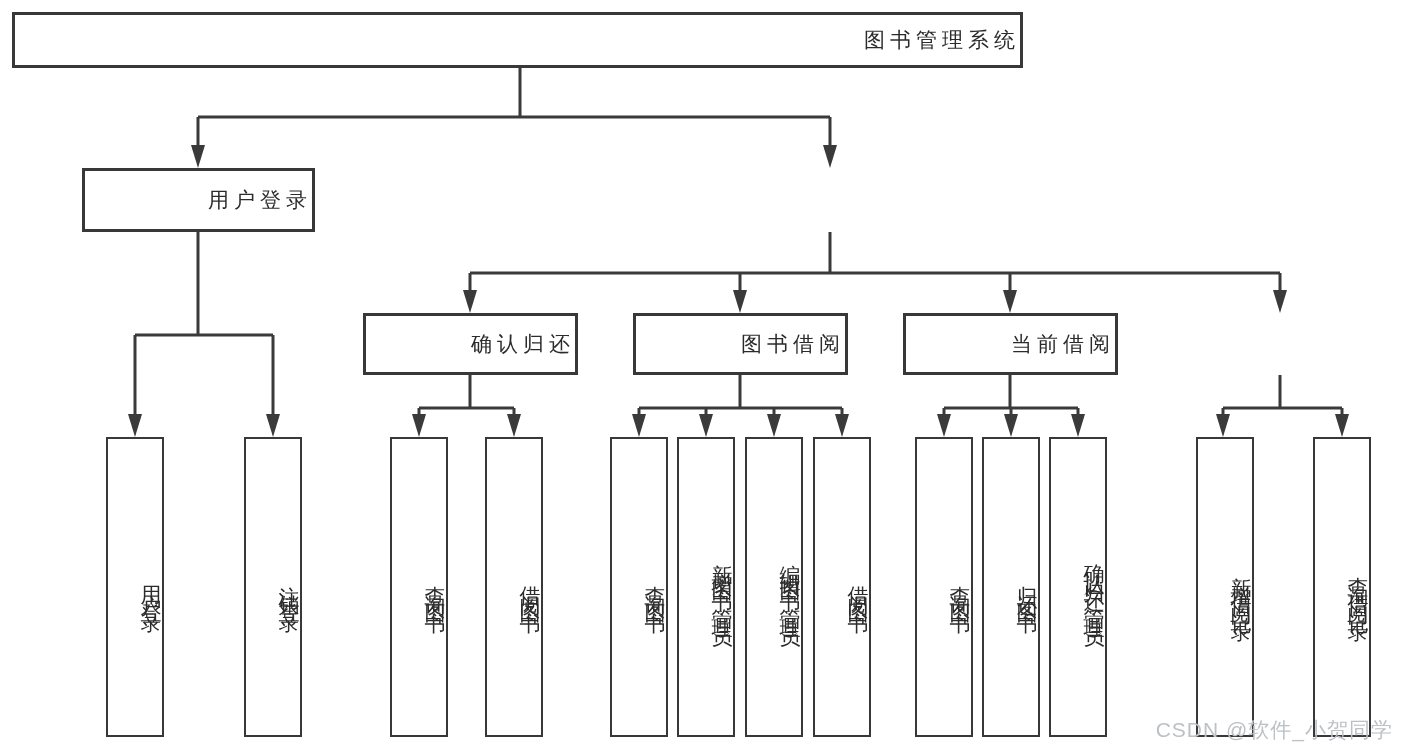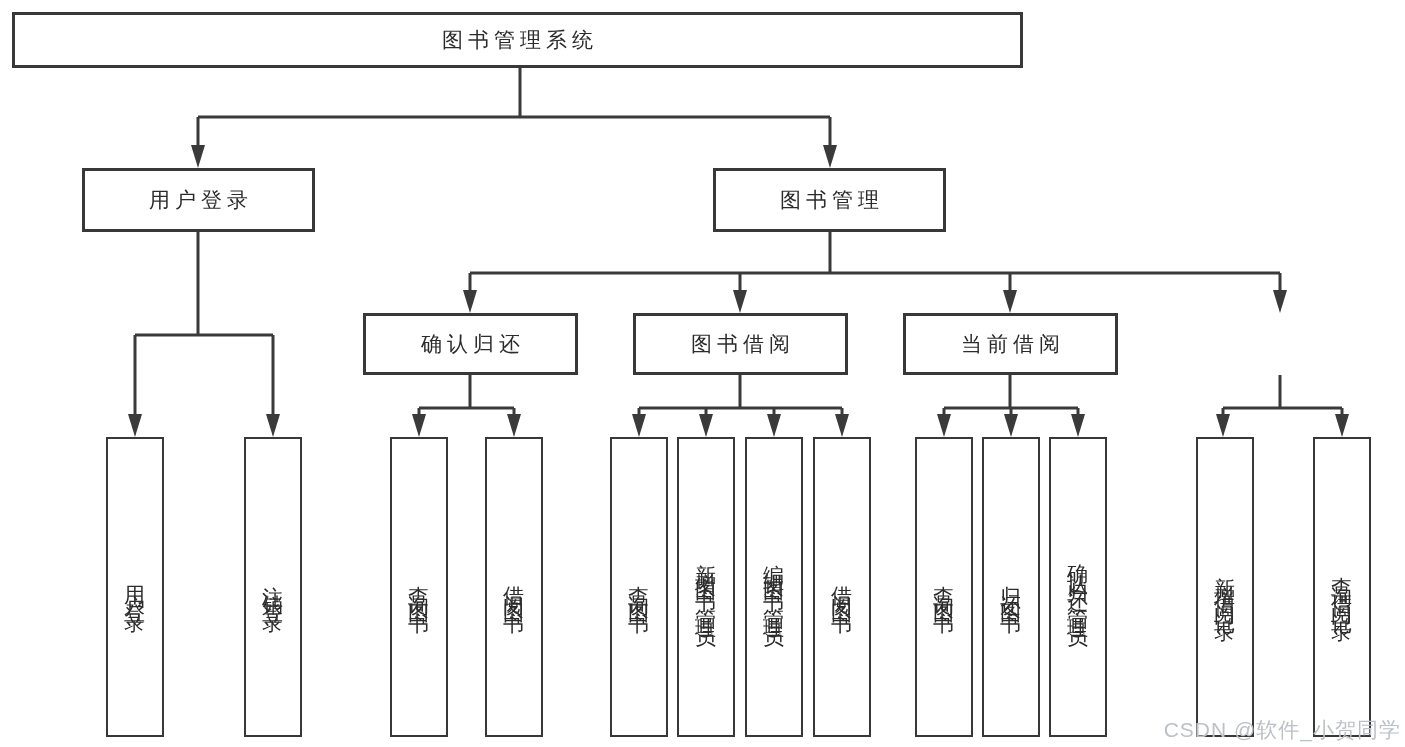--- a/index.html
+++ b/index.html
@@ -28,21 +28,21 @@
     fill: #3a3a3a;
     stroke: none;
   }
 
   .node {
     position: absolute;
     background: #ffffff;
     border: 3px solid #383838;
     display: flex;
     align-items: center;
-    justify-content: center;
+    justify-content: flex-end;
     color: #2b2b2b;
   }
 
   .node.root  { left: 12px;  top: 12px;  width: 1011px; height: 56px; }
   .node.lvl2  { width: 233px; height: 64px; }
   .node.lvl3  { width: 215px; height: 62px; }
 
   .node.leaf {
     width: 58px;
     height: 300px;
@@ -61,21 +61,21 @@
     writing-mode: vertical-rl;
     text-orientation: mixed;
     font-size: 21px;
     letter-spacing: 9px;
     line-height: 1;
     white-space: nowrap;
   }
 
   .watermark {
     position: absolute;
-    right: 4px;
+    right: 12px;
     bottom: 3px;
     font-size: 21px;
     letter-spacing: 1px;
     color: #bcc0c7;
     white-space: nowrap;
   }
 </style>
 </head>
 <body>
 
@@ -116,23 +116,20 @@
     <path class="arrow" d="M1216,414 L1230,414 L1223,437 Z"></path>
     <path class="arrow" d="M1335,414 L1349,414 L1342,437 Z"></path>
   </svg>
 
   <div class="node root">
     <span class="hlabel">图书管理系统</span>
   </div>
 
   <div class="node lvl2" style="left:82px;top:168px">
     <span class="hlabel">用户登录</span>
-  </div>
-  <div class="node lvl2" style="left:713px;top:168px">
-    <span class="hlabel">图书管理</span>
   </div>
 
   <div class="node lvl3" style="left:363px;top:313px">
     <span class="hlabel">确认归还</span>
   </div>
   <div class="node lvl3" style="left:633px;top:313px">
     <span class="hlabel">图书借阅</span>
   </div>
   <div class="node lvl3" style="left:903px;top:313px">
     <span class="hlabel">当前借阅</span>

